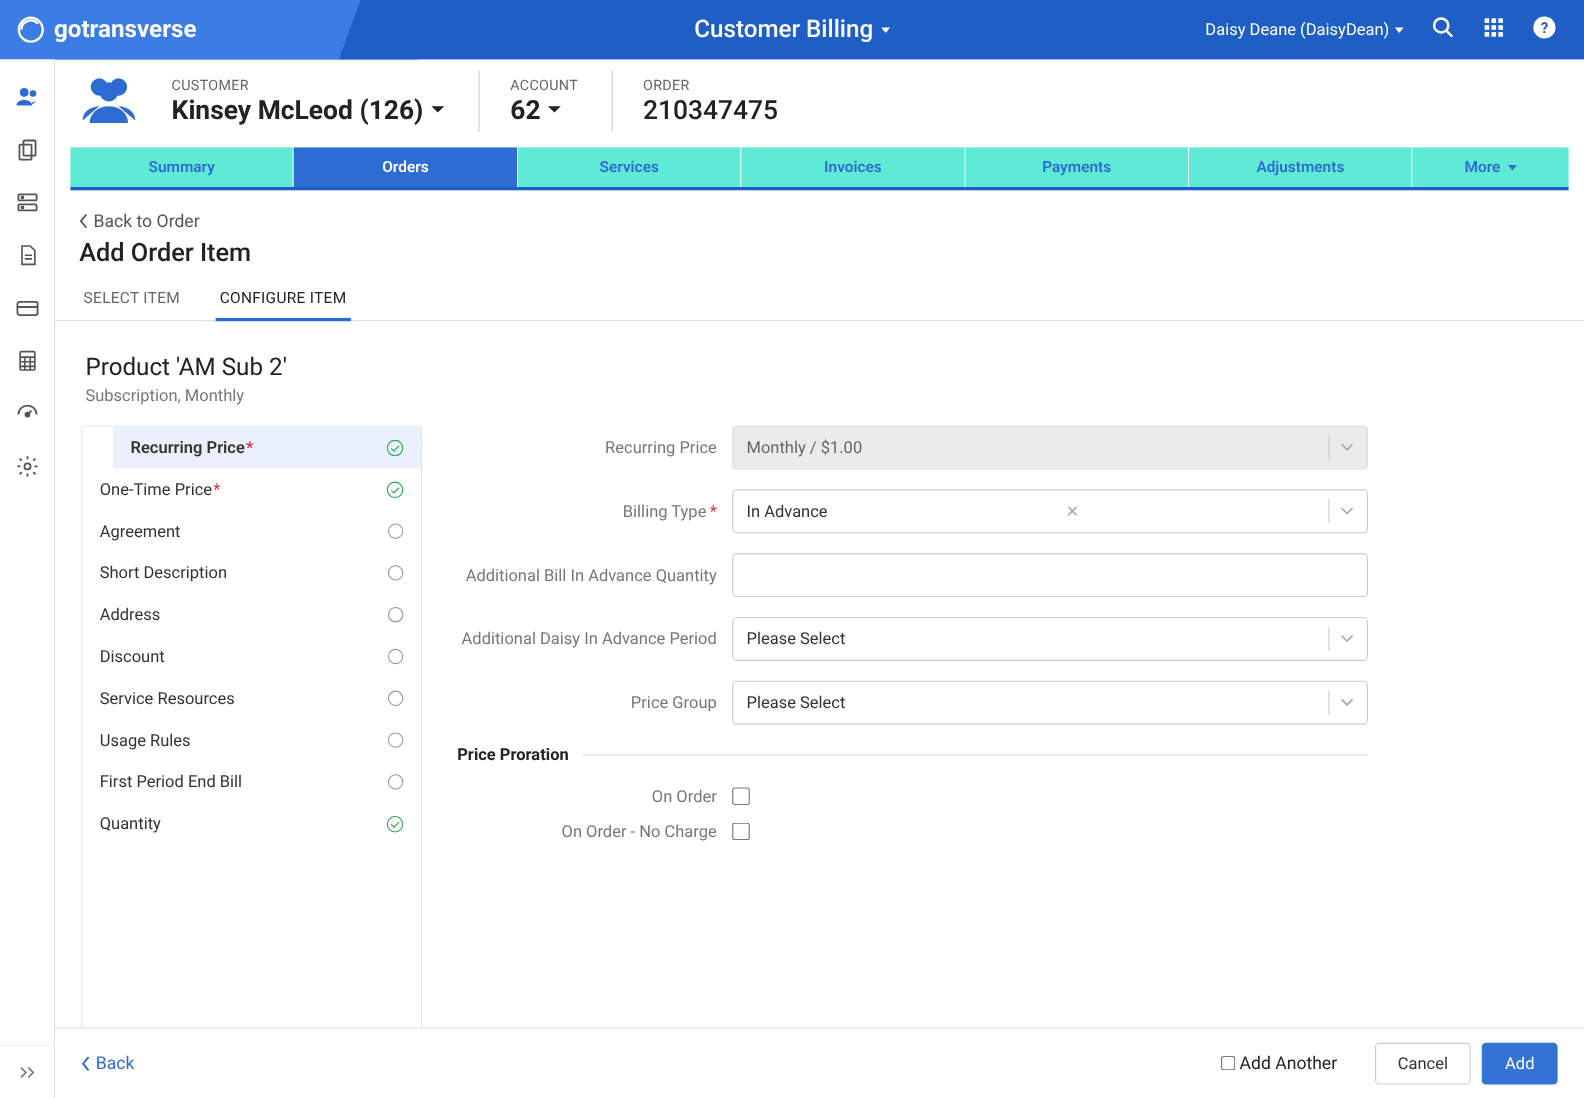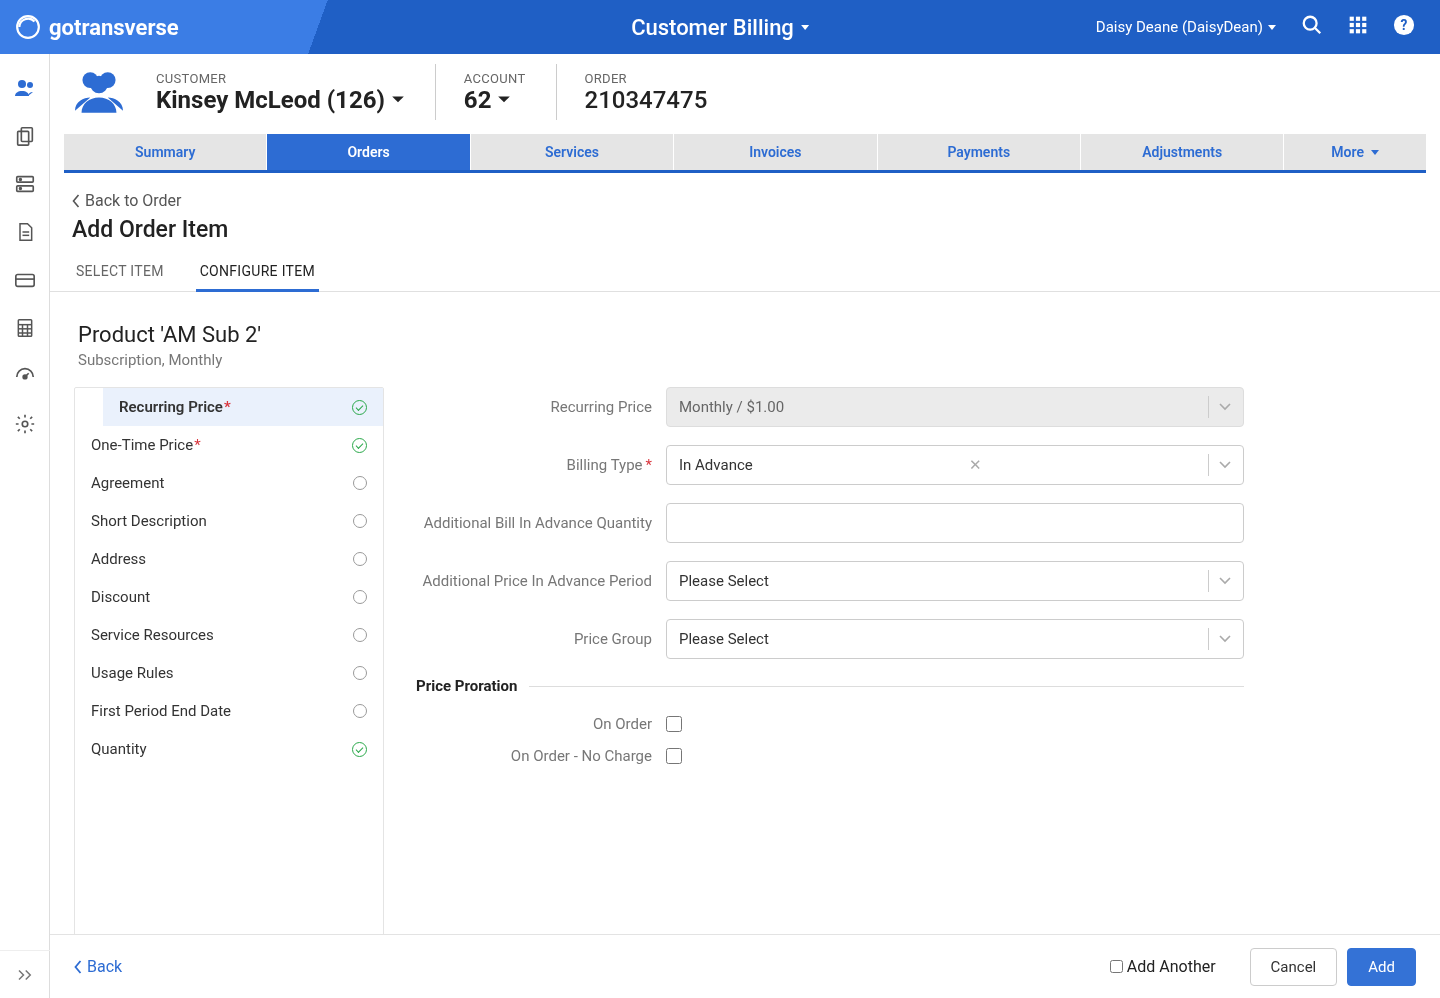--- a/index.html
+++ b/index.html
@@ -115,21 +115,21 @@
   
   .tabs {
     display:flex;
     margin: 14px 14px 0 14px;
     border-bottom: 3px solid #1f5fc5;
   }
   .tabs .tab {
     flex:1;
     text-align:center;
     padding: 10px 0;
-    background:#e5e5e5;
+    background:#5eead4;
     color:#2d6cd3;
     font-weight:600;
     cursor:pointer;
     border-right:1px solid #fff;
   }
   .tabs .tab:last-child{border-right:none;}
   .tabs .tab.active {
     background:#2d6cd3;
     color:#fff;
   }
@@ -515,21 +515,21 @@
           </div>
           <div class="sec">
             <span>Service Resources</span>
             <span class="status-circle"></span>
           </div>
           <div class="sec">
             <span>Usage Rules</span>
             <span class="status-circle"></span>
           </div>
           <div class="sec">
-            <span>First Period End Date</span>
+            <span>First Period End Bill</span>
             <span class="status-circle"></span>
           </div>
           <div class="sec">
             <span>Quantity</span>
             <span class="status-check"></span>
           </div>
         </div>
 
         <div class="formfields">
           <div class="field-row">
@@ -563,21 +563,21 @@
           </div>
 
           <div class="field-row">
             <div class="flabel">Additional Bill In Advance Quantity</div>
             <div class="fcontrol">
               <div class="textin"></div>
             </div>
           </div>
 
           <div class="field-row">
-            <div class="flabel">Additional Price In Advance Period</div>
+            <div class="flabel">Additional Daisy In Advance Period</div>
             <div class="fcontrol">
               <div class="select">
                 <span>Please Select</span>
                 <span class="sel-caret" style="margin-left:auto">
                   <svg width="12" height="8" viewBox="0 0 12 8" fill="none" stroke="#aaa" stroke-width="1.6">
                       <path d="M1 1l5 5 5-5"></path>
                     </svg>
                 </span>
               </div>
             </div>

